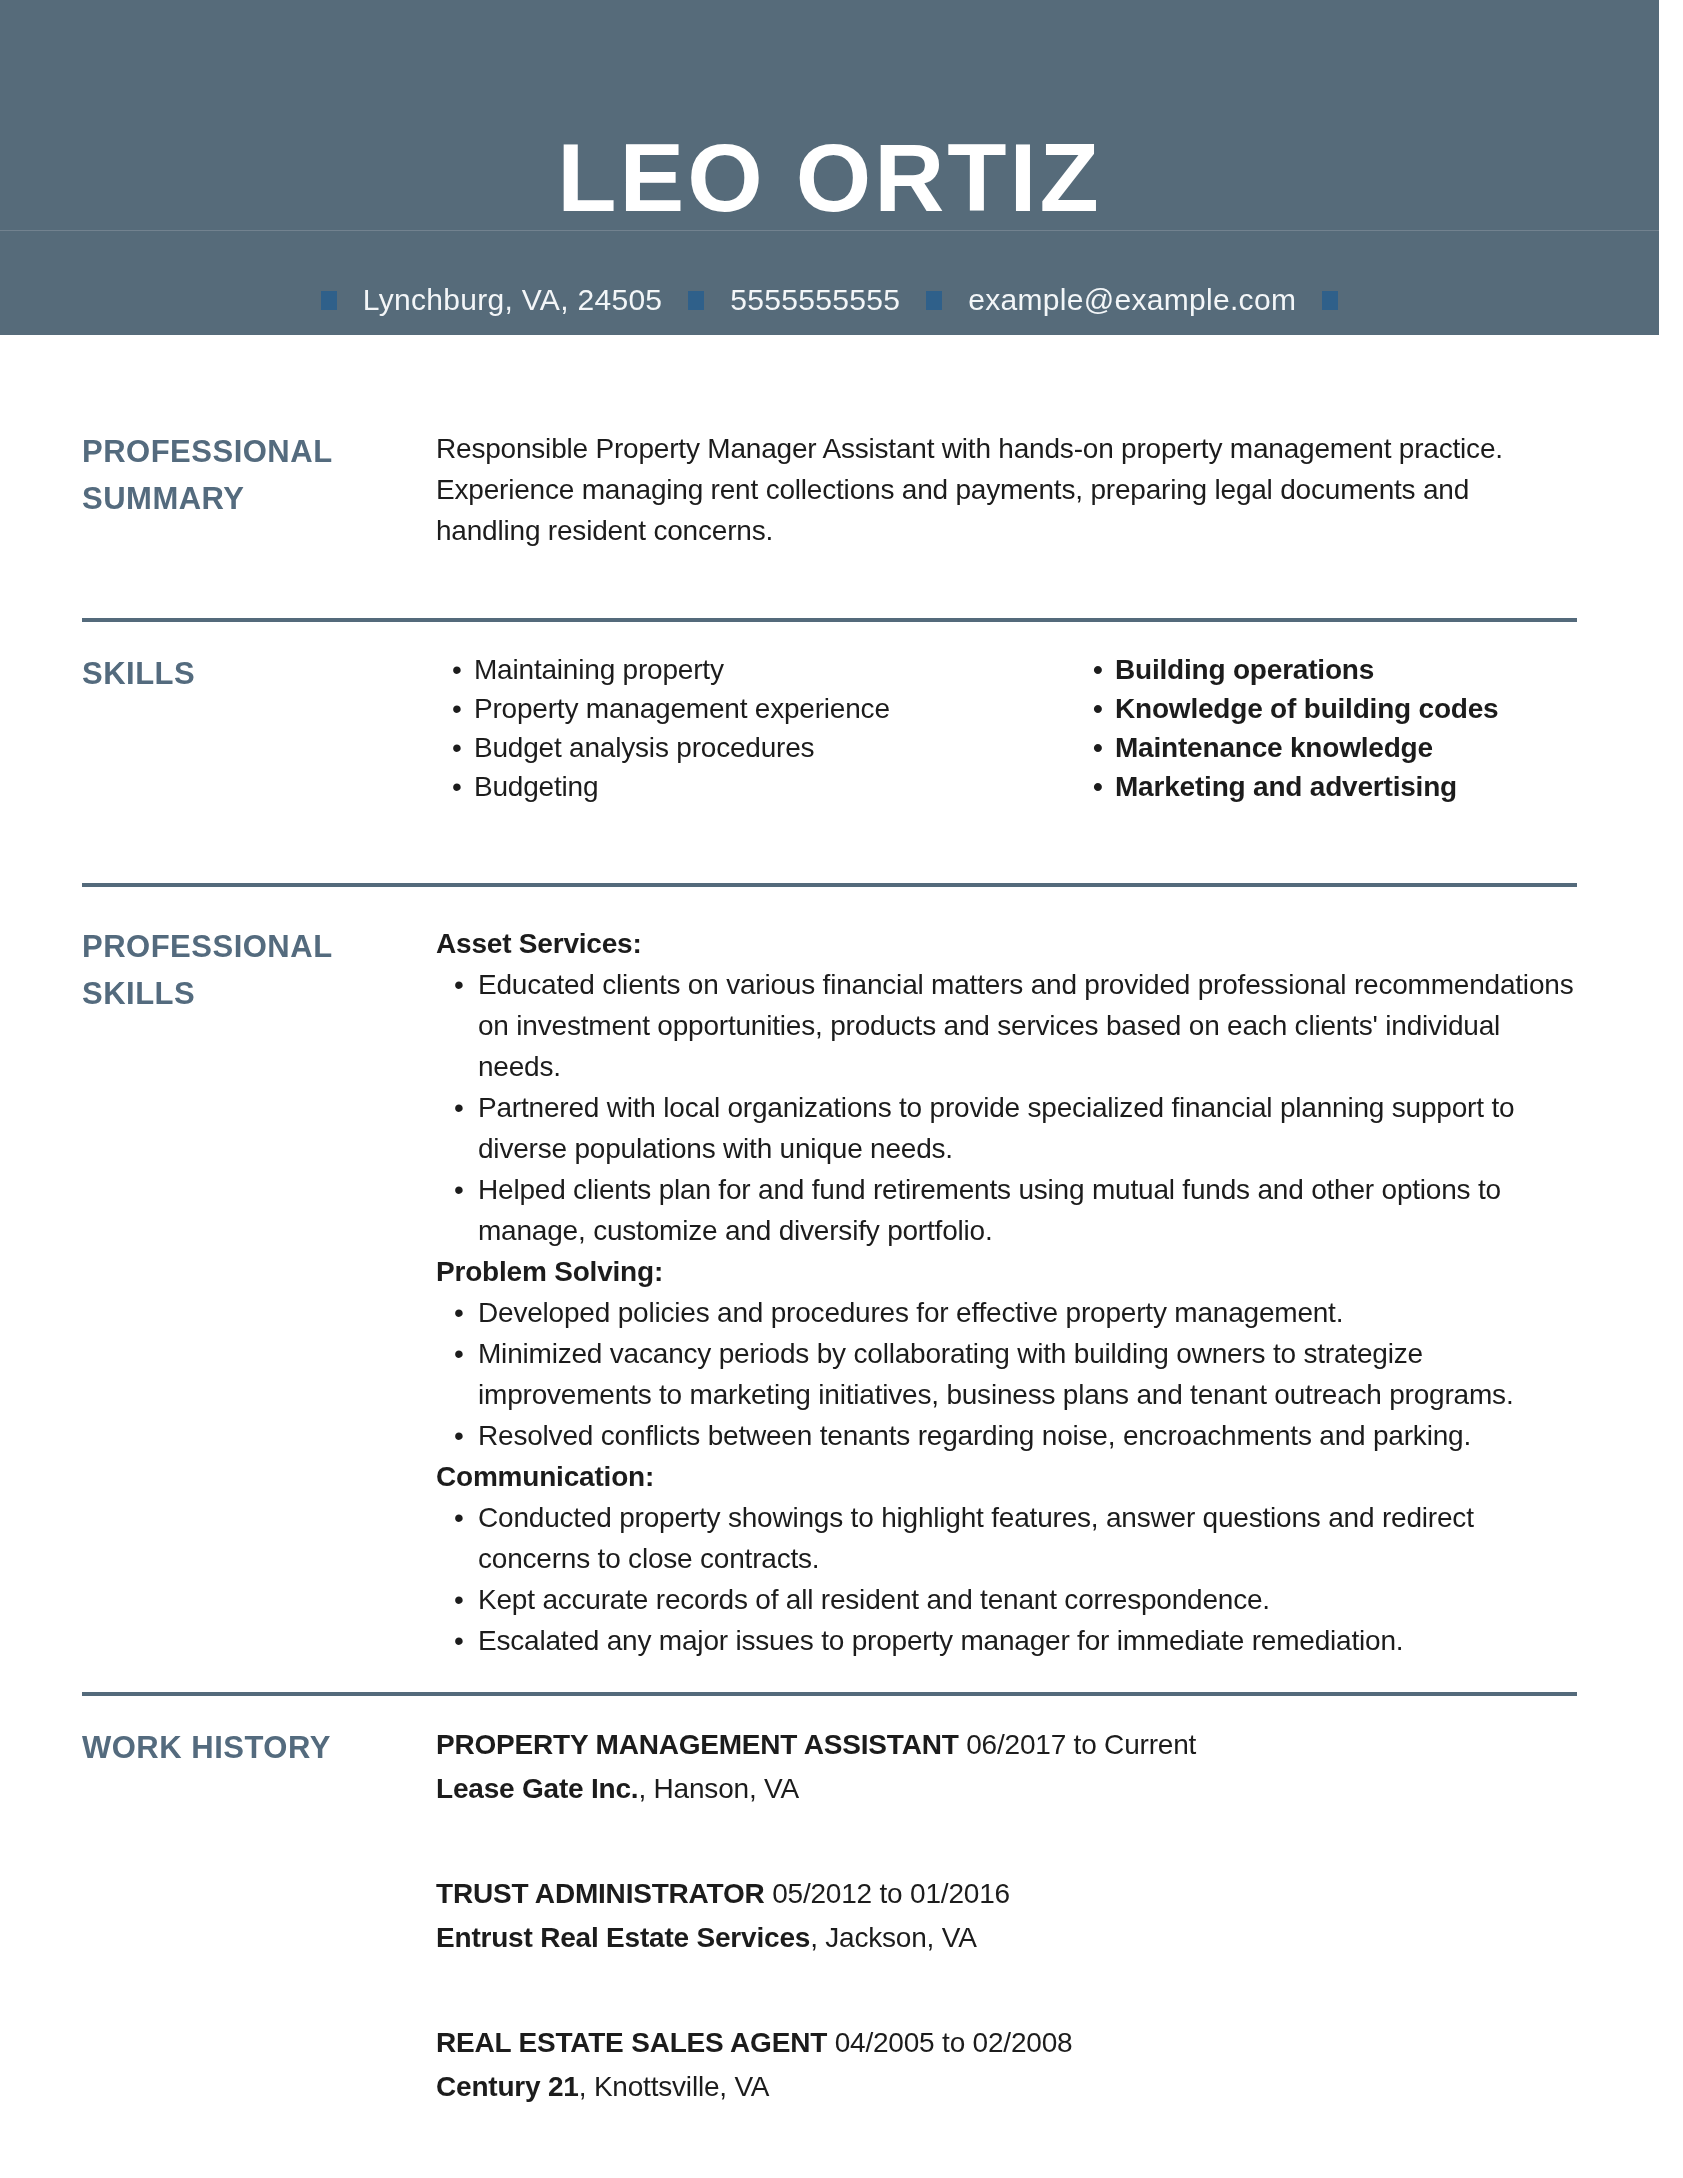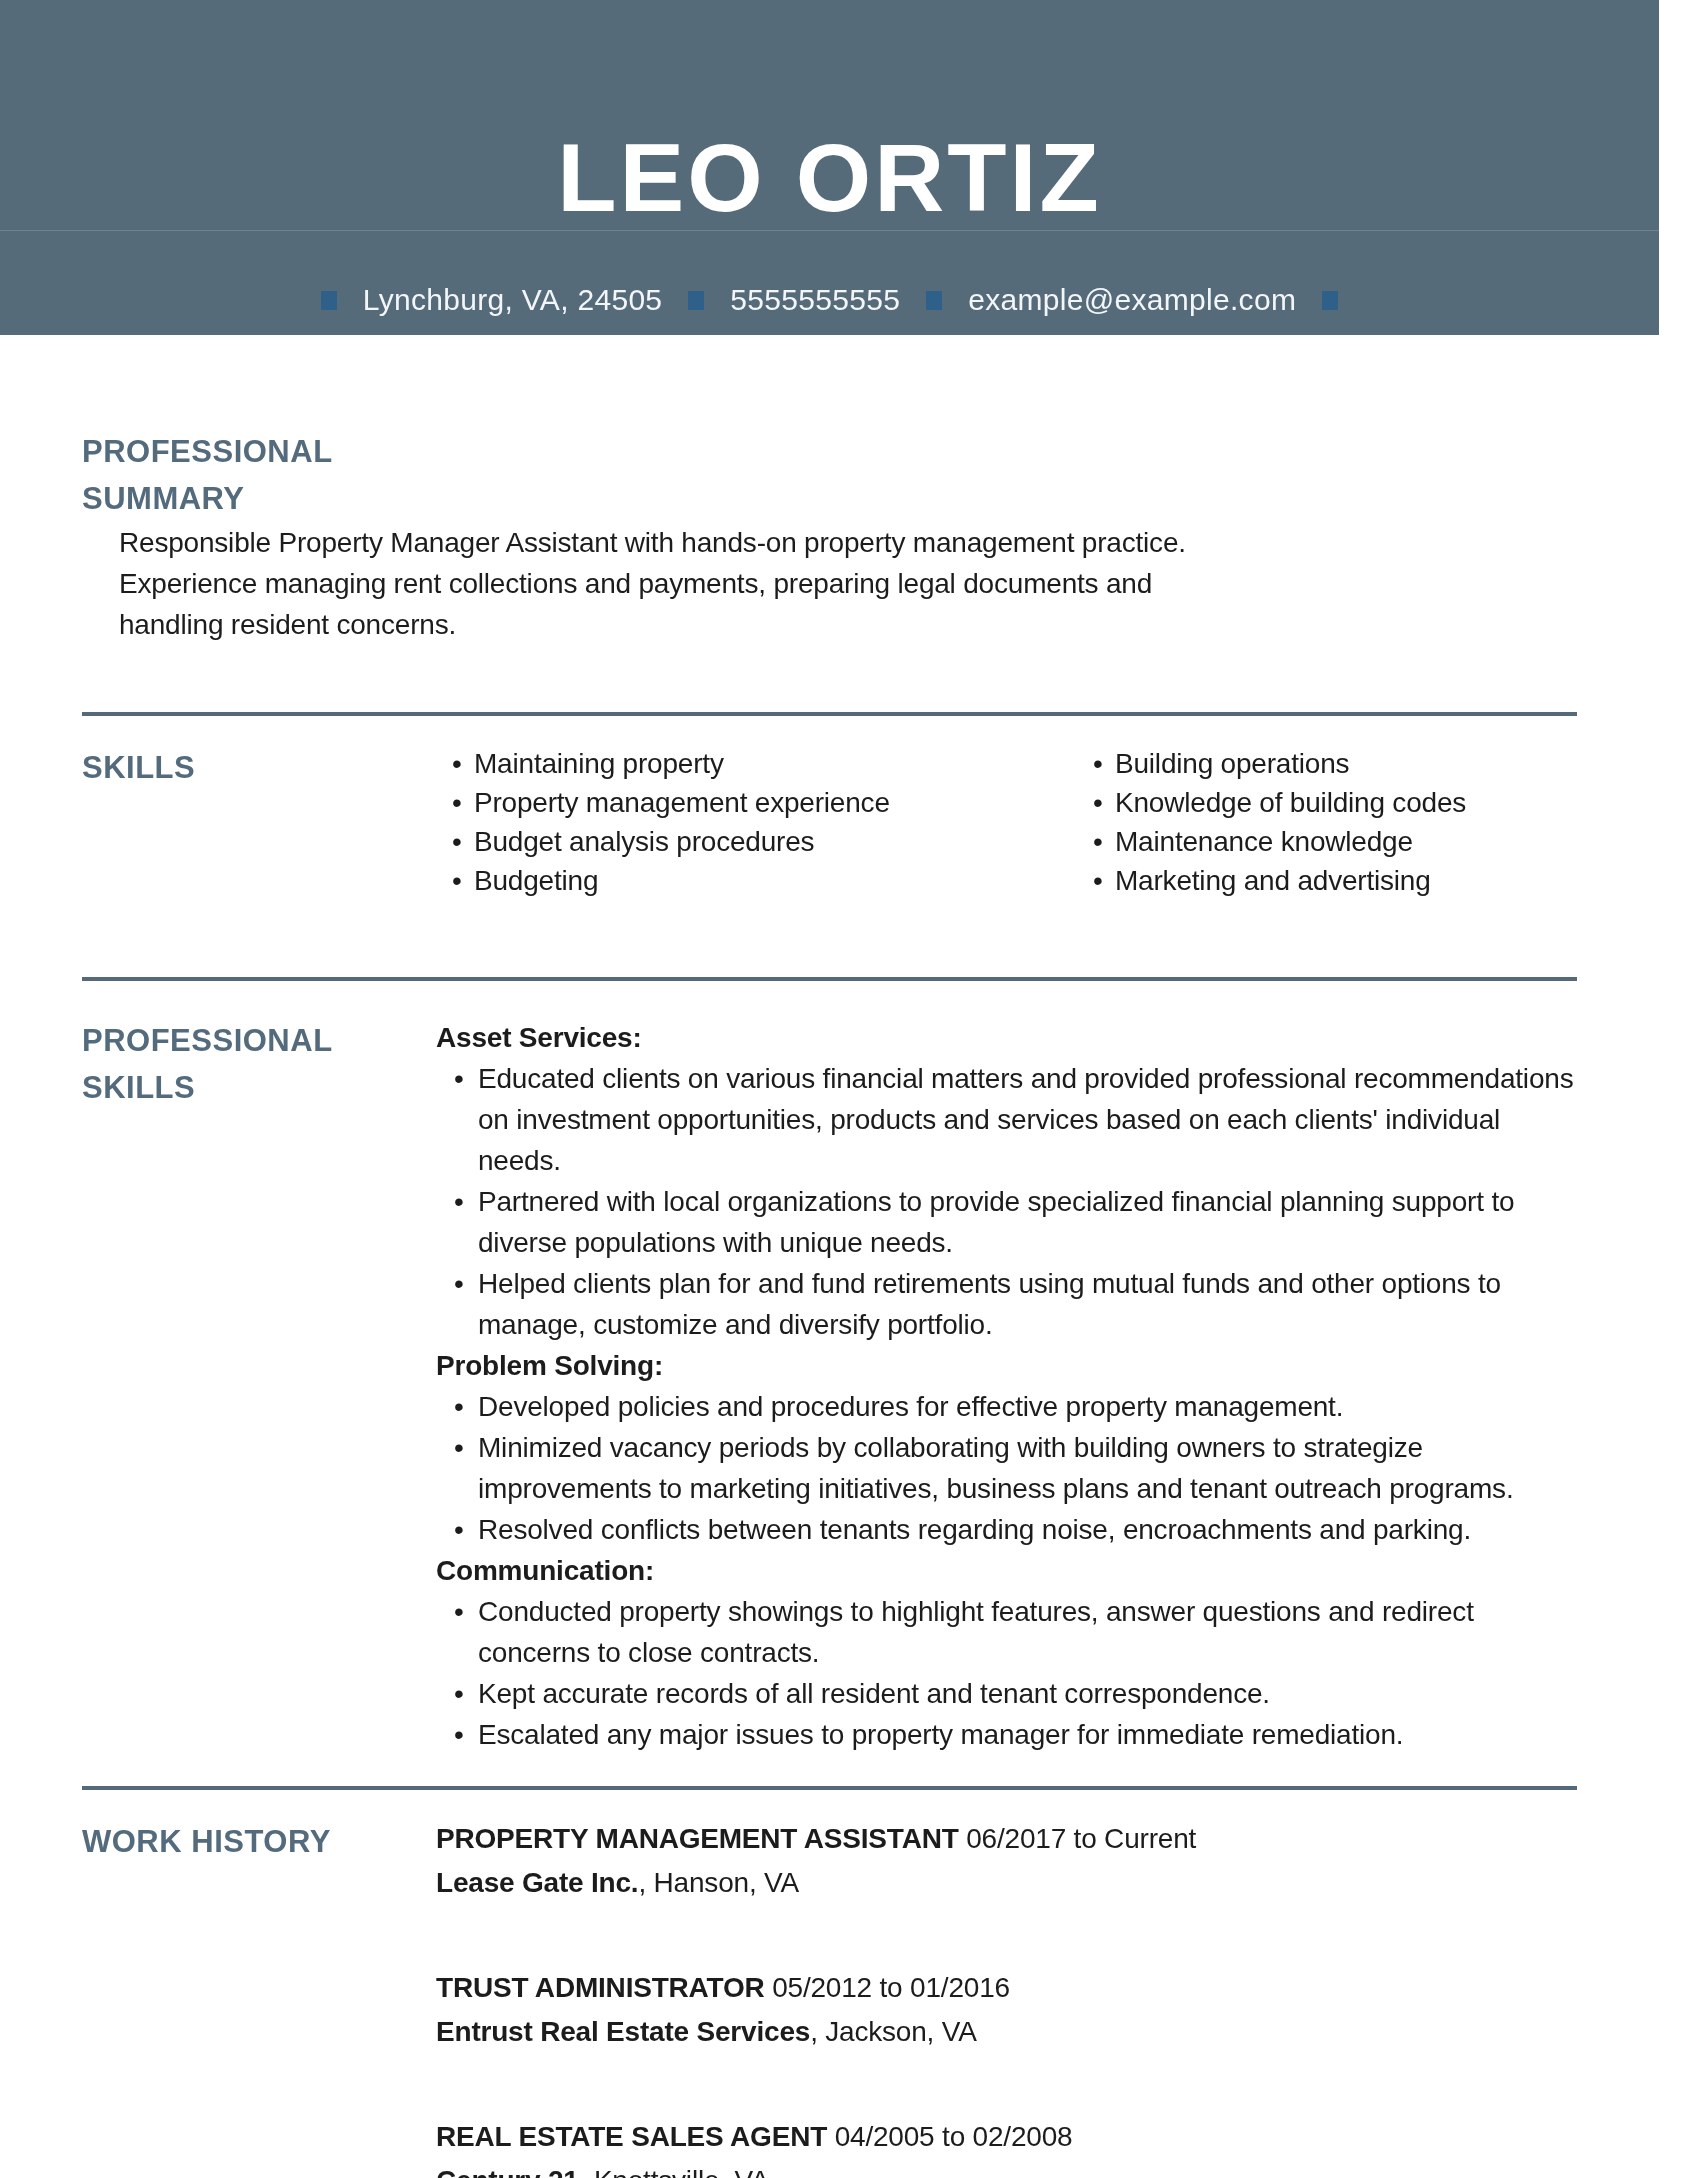--- a/index.html
+++ b/index.html
@@ -35,30 +35,30 @@
   
   main{padding:0 82px;}
   .row{display:flex;}
   .col-head{width:317px;flex:none;}
   .col-body{flex:1;min-width:0;padding-left:37px;box-sizing:border-box;font-size:28px;line-height:41px;letter-spacing:-0.2px;}
   h2{margin:0;font-size:31px;line-height:47px;font-weight:bold;color:var(--heading);letter-spacing:0.5px;}
   .divider{height:4px;background:var(--divider);}
   .d1{margin-top:67px;}
   .d2{margin-top:77px;}
   .d3{margin-top:31px;}
-  .sec-summary{margin-top:93px;flex-direction:column;}
+  .sec-summary{margin-top:93px;}
   .sec-skills{margin-top:28px;}
   .sec-pskills{margin-top:36px;}
   .sec-work{margin-top:28px;}
   .summary-text{margin:0;max-width:1129px;}
   
   .skills-cols{display:flex;}
   .skills-cols ul{list-style:none;margin:0;padding:0;}
   .skills-cols ul:first-child{width:641px;flex:none;}
-  .skills-cols ul:last-child{flex:1;}
+  .skills-cols ul:last-child{flex:1;font-weight:bold;}
   .skills-cols li{line-height:39px;position:relative;padding-left:38px;}
   .skills-cols li::before{content:"\2022";position:absolute;left:16px;}
   
   .group-title{font-weight:bold;}
   ul.bullets{list-style:none;margin:0;padding:0;}
   ul.bullets li{position:relative;padding-left:42px;}
   ul.bullets li::before{content:"\2022";position:absolute;left:18px;}
   
   .job{margin-bottom:61px;}
   .job-line1{line-height:42px;}

